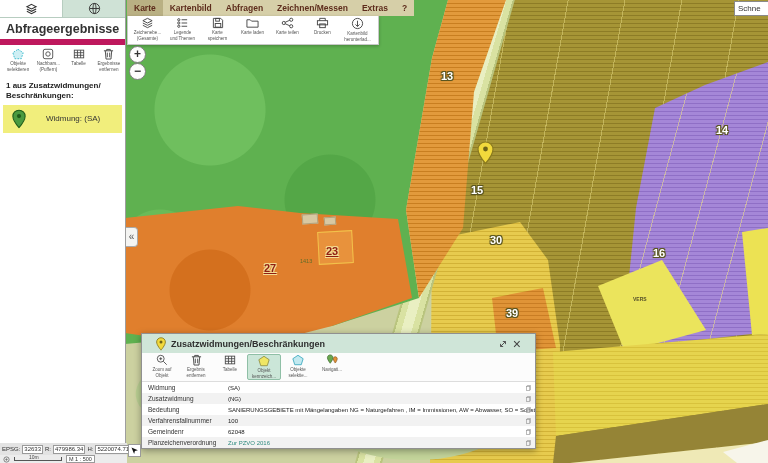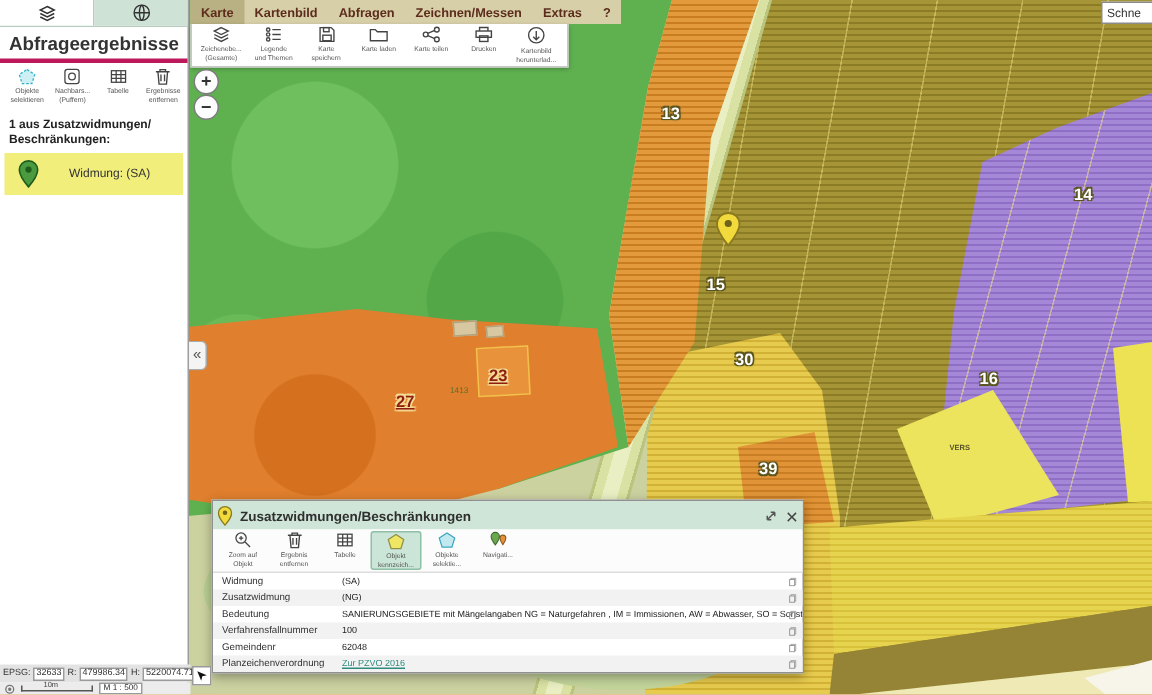--- a/index.html
+++ b/index.html
@@ -51,21 +51,21 @@
   .sl { position:absolute; font-size:5.5px; color:#5f6e28; }
   .sl-dark { color:#55502a; font-weight:bold; font-size:5px; }
 
   .map-pin { position:absolute; left:477px; top:141px; }
 
   
   .sidebar { position:absolute; left:0; top:0; width:126px; height:463px; background:#fff; border-right:1px solid #9e9e9e; }
   .sb-tabs { display:flex; height:18px; border-bottom:1px solid #b7cdc0; }
   .sb-tab { flex:1; display:flex; align-items:center; justify-content:center; background:#cfe2d6; }
   .sb-tab.active { background:#fff; border-right:1px solid #b7cdc0; }
-  .sb-title { font-size:12.5px; font-weight:bold; color:#333; padding:4px 0 3px 6px; border-bottom:3px solid #be185d; }
+  .sb-title { font-size:12.5px; font-weight:bold; color:#333; padding:4px 0 3px 6px; border-bottom:6px solid #be185d; }
   .sb-tools { display:flex; padding:3px 2px 2px 4px; gap:2px; }
   .tool-btn { width:29px; display:flex; flex-direction:column; align-items:center; gap:1px; cursor:pointer; }
   .tool-btn .lbl { font-size:4.6px; color:#555; text-align:center; line-height:1.15; }
   .sb-result-head { font-size:8px; font-weight:bold; color:#222; padding:6px 6px 4px 6px; line-height:1.25; }
   .sb-result-item { position:relative; margin:0 3px; height:28px; background:#f1ee7c; display:flex; align-items:center; cursor:pointer; }
   .sb-result-item .lbl { font-size:8px; color:#333; margin-left:43px; }
   .sb-history { margin:5px 3px 0 3px; height:17px; border:1px solid #cfcfcf; border-radius:3px;
     display:flex; align-items:center; gap:4px; padding-left:5px; cursor:pointer; }
   .sb-history .lbl { font-size:8px; color:#8a8a8a; }
 
@@ -84,21 +84,21 @@
 
   .zoom-btn { position:absolute; left:129px; width:17px; height:17px; border-radius:50%; background:#fdfdfd;
     border:1px solid #7d7d7d; color:#333; font-size:12px; font-weight:bold; line-height:14px; text-align:center; cursor:pointer; }
   .collapse-tab { position:absolute; left:126px; top:227px; width:12px; height:20px; background:#f4f4f2;
     border:1px solid #aaa; border-left:none; border-radius:0 4px 4px 0; color:#555; font-size:10px;
     line-height:18px; text-align:center; cursor:pointer; }
 
   
   .popup { position:absolute; left:141px; top:333px; width:395px; height:116px; background:#fff;
     border:1px solid #909090; box-shadow:0 2px 7px rgba(0,0,0,.35); }
-  .popup-header { height:19px; background:#cfe5d8; display:flex; align-items:center; padding:0 3px; gap:5px; }
+  .popup-header { height:19px; background:#cfe5d8; display:flex; align-items:center; padding:0 14px; gap:5px; }
   .popup-title { flex:1; font-size:9px; font-weight:bold; color:#2f2f2f; }
   .popup-close { font-size:14px; color:#444; line-height:14px; cursor:pointer; }
   .popup-toolbar { height:29px; background:#fcfcfc; border-bottom:1px solid #ddd; display:flex; padding:1px 3px; }
   .popup-toolbar .tool-btn { width:34px; }
   .popup-toolbar .tool-btn.active { background:#cbe6d8; border:1px solid #8fbfa6; border-radius:2px; }
   .popup-toolbar .lbl { font-size:4.5px; }
   .popup-table { width:100%; }
   .prow { position:relative; height:11px; display:flex; align-items:center; }
   .prow:nth-child(even) { background:#f2f2f2; }
   .prow .k { width:86px; padding-left:6px; font-size:6.5px; color:#333; white-space:nowrap; }

